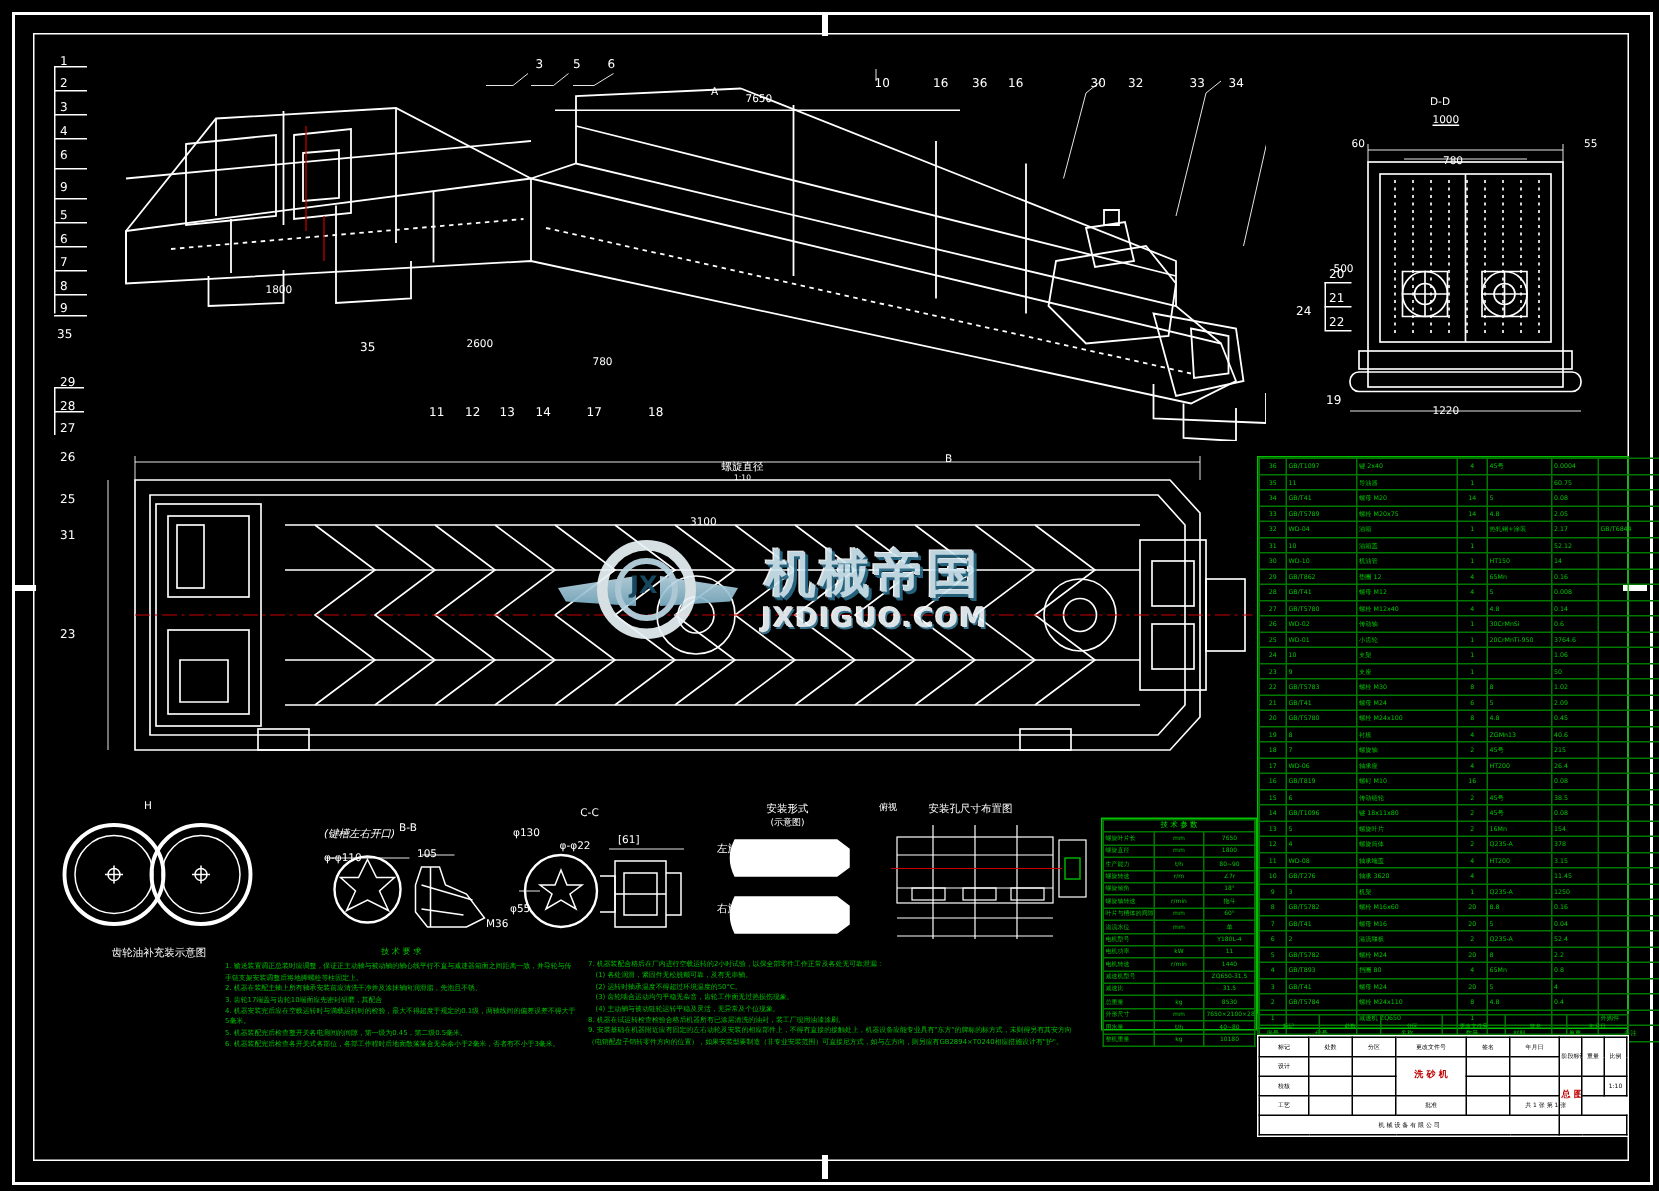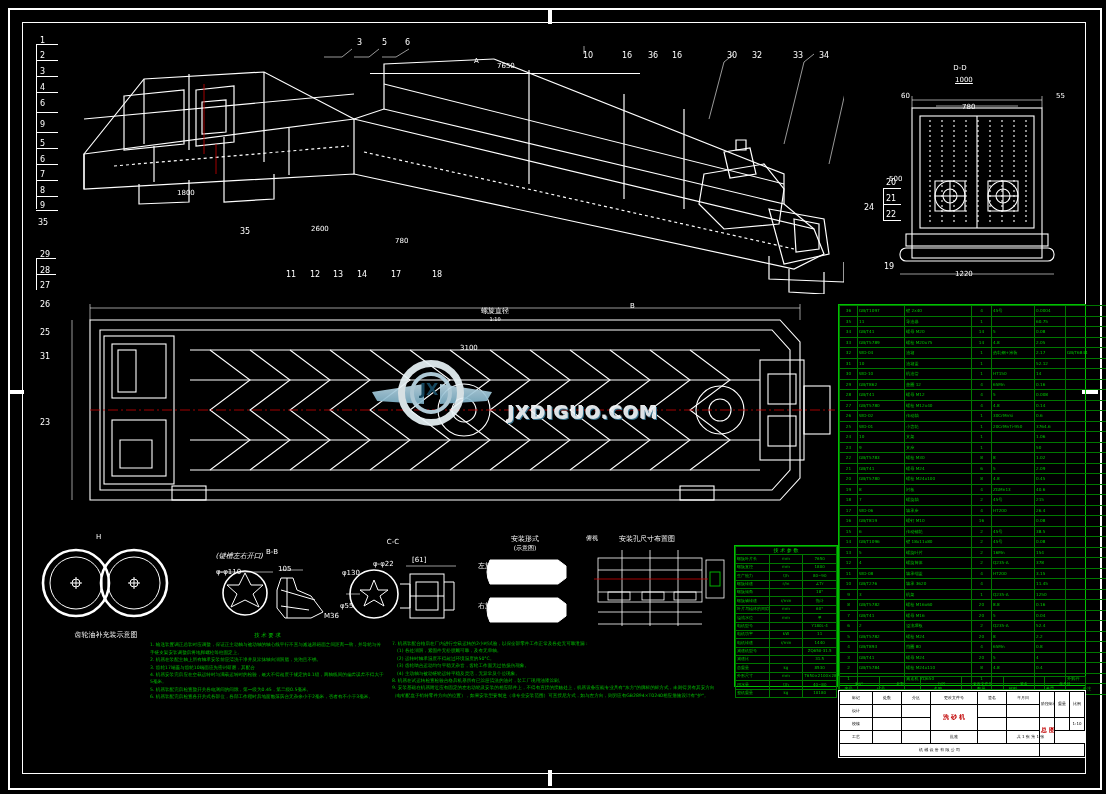--- a/index.html
+++ b/index.html
@@ -398,21 +398,21 @@
       <line x1="70" y1="40" x2="104" y2="40"></line>
       <path d="M60,28 L70,28 L70,52 L60,52"></path>
       <path d="M104,26 L114,26 L114,54 L104,54"></path>
     </g>
     <g stroke="#ffffff" fill="none" stroke-width="0.6">
       <line x1="66" y1="10" x2="116" y2="10"></line>
       <line x1="6" y1="38" x2="20" y2="38"></line>
     </g>
   </svg>
   <div class="wtxt" style="left:373px;top:560px;">φ-φ22</div>
-  <div class="wtxt" style="left:342px;top:569px;">φ130</div>
+  <div class="wtxt" style="left:342px;top:551px;">φ130</div>
   <div class="wtxt" style="left:340px;top:602px;">φ55</div>
   <div class="wtxt" style="left:412px;top:556px;">[61]</div>
 
   <div class="cap" style="left:490px;top:534px;width:70px;">安装形式</div>
   <div class="cap" style="left:490px;top:544px;width:70px;font-size:6px;">(示意图)</div>
   <svg class="abs" style="left:482px;top:556px;" width="110" height="76">
     <g stroke="#ffffff" fill="#ffffff" stroke-width="1">
       <path d="M8,4 L76,4 L84,10 L84,22 L76,28 L8,28 Q2,16 8,4 Z"></path>
       <path d="M8,42 L76,42 L84,48 L84,60 L76,66 L8,66 Q2,54 8,42 Z"></path>
     </g>
@@ -962,16 +962,17 @@
     <span class="li">8. 机器在试运转检查检验合格后机器所有已涂层清洗的油封，装工厂现用油漆涂刷。</span>
     <span class="li">9. 安装基础在机器附近应有固定的左右动轮及安装的相应部件上，不得有直接的接触处上，机器设备应能专业具有"东方"的牌标的标方式，未则得另有其安方向（电销配盘子销转零件方向的位置），如果安装型要制造（非专业安装范围）可直接尼方式，如与左方向，则另应有GB2894×T0240相应措施设计有"护"。</span>
   </div>
 
   <div id="wm">
     <div class="wm-wingL"></div>
     <div class="wm-wingR"></div>
     <div class="wm-gear"></div>
     <div class="wm-gear2"></div>
     <div class="wm-jx">JX</div>
+    <div class="wm-text">机械帝国</div>
     <div class="wm-sub">JXDIGUO.COM</div>
   </div>
 
 </div>
 
 </body></html>

